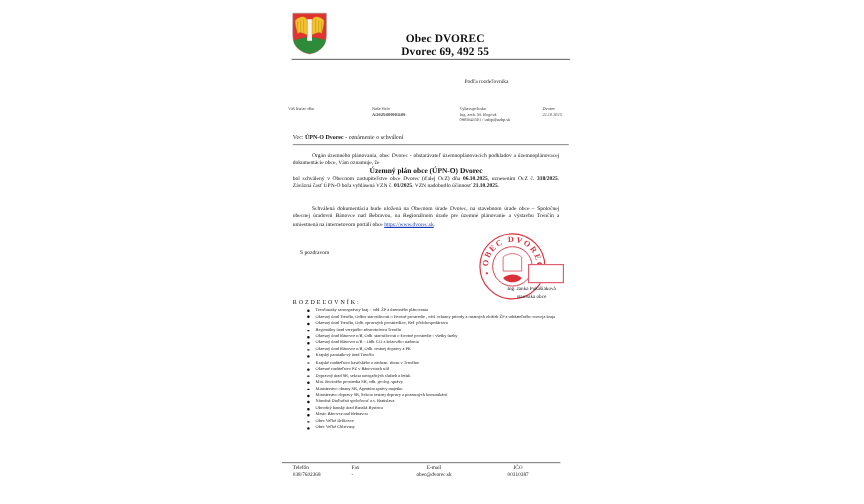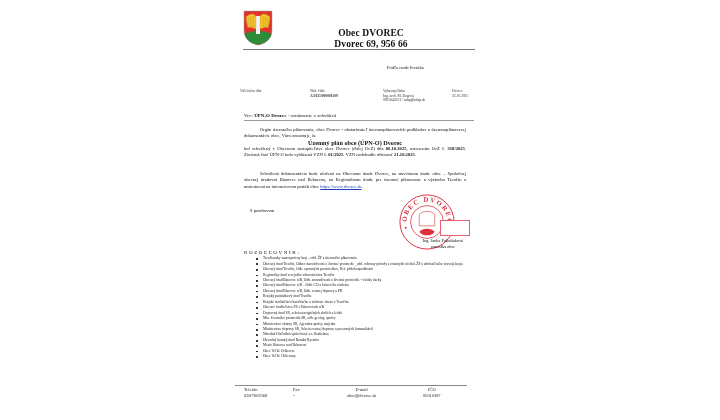--- a/index.html
+++ b/index.html
@@ -49,21 +49,21 @@
     <path d="M5 8 V17"></path>
       <path d="M7.5 7 V17"></path>
       <path d="M10 6 V17"></path>
     <path d="M25 8 V17"></path>
       <path d="M22.5 7 V17"></path>
       <path d="M20 6 V17"></path>
   </g>
 </svg>
 
 <div class="org-name l1">Obec DVOREC</div>
-<div class="org-name l2">Dvorec 69, 956 66</div>
+<div class="org-name l2">Dvorec 69, 492 55</div>
 <div class="hline" style="left:243px; top:49px; width:232px;"></div>
 
 <div class="addressee">Podľa rozdeľovníka</div>
 
 <div class="small" style="left:240px; top:89px;">Váš list/zo dňa</div>
 <div class="small" style="left:310px; top:89px;">Naše číslo</div>
 <div class="small" style="left:310px; top:93.5px; font-weight:bold;">A/2025/000001109</div>
 <div class="small" style="left:383px; top:89px;">Vybavuje/linka</div>
 <div class="small" style="left:383px; top:93.5px;">Ing. arch. M. Bogová</div>
 <div class="small" style="left:383px; top:98px;">0905643501 / uzbp@uzbp.sk</div>

